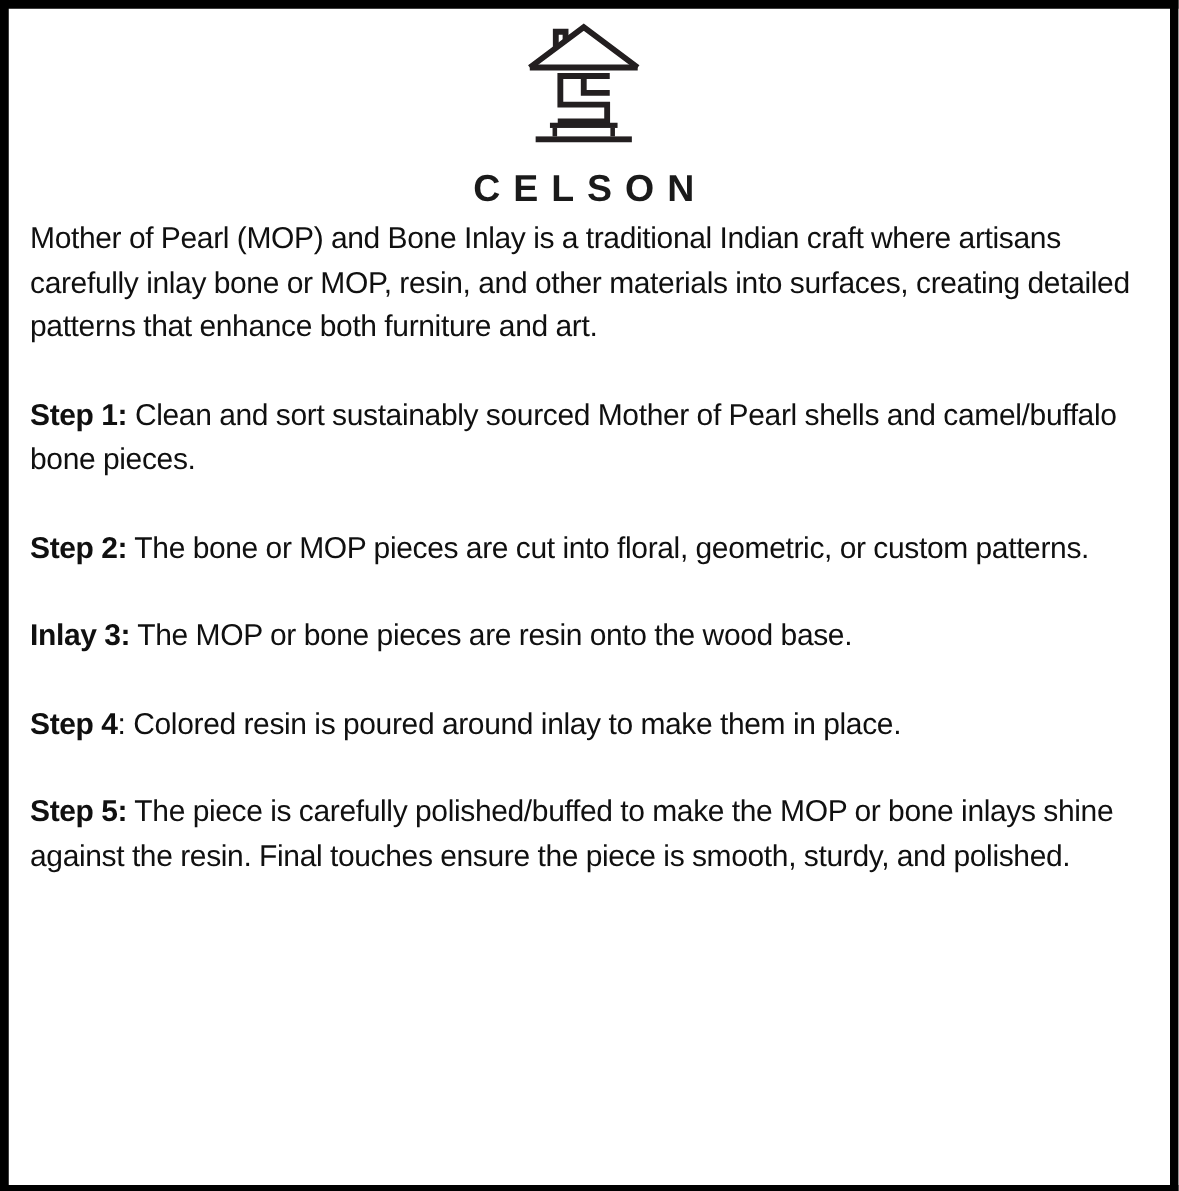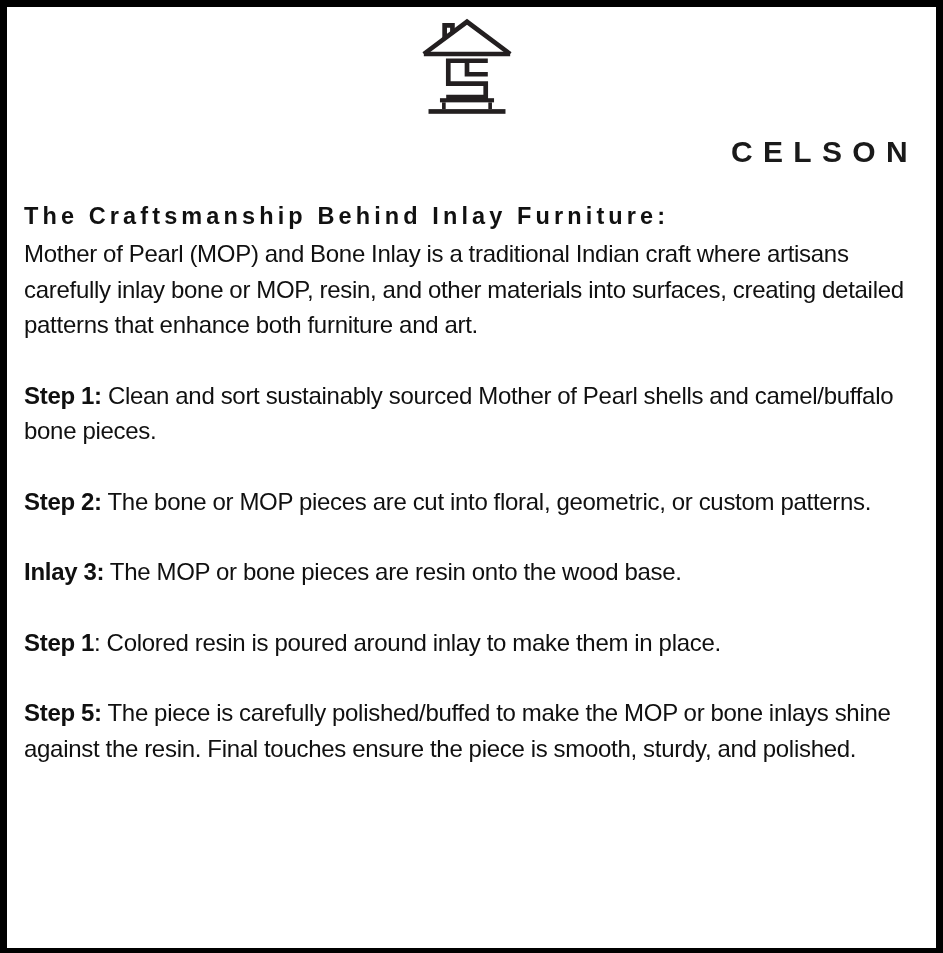--- a/index.html
+++ b/index.html
@@ -39,21 +39,21 @@
     top: 7px;
     left: 7px;
     right: 7px;
     bottom: 5px;
     padding: 6px 18px 0 9px;
     box-sizing: border-box;
   }
 
   
   .brand {
-    text-align: right;
+    text-align: center;
     padding-top: 2px;
   }
 
   .brand-mark {
     display: block;
     margin: 0 auto;
     width: 104px;
     height: 104px;
   }
 
@@ -142,41 +142,40 @@
           <rect x="48" y="160" width="104" height="8"></rect>
           <rect x="52" y="168" width="7" height="13"></rect>
           <rect x="141" y="168" width="7" height="13"></rect>
           <rect x="26" y="181" width="148" height="9"></rect>
         </g>
       </svg>
 
       <div class="brand-name">CELSON</div>
     </div>
 
-    <h1 class="headline">The Craftsmanship Behind Inlay Furniture:</h1>
 
     <div class="body-copy">
 
       <p class="para">Mother of Pearl (MOP) and Bone Inlay is a traditional Indian craft where artisans carefully inlay bone or MOP, resin, and other materials into surfaces, creating detailed patterns that enhance both furniture and art.</p>
 
       <p class="para">
         <span class="step-label">Step 1:</span><span> Clean and sort sustainably sourced Mother of Pearl shells and camel/buffalo bone pieces.</span>
       </p>
 
 
       <p class="para">
         <span class="step-label">Step 2:</span><span> The bone or MOP pieces are cut into floral, geometric, or custom patterns.</span>
       </p>
 
       <p class="para">
         <span class="step-label">Inlay 3:</span><span> The MOP or bone pieces are resin onto the wood base.</span>
       </p>
 
       <p class="para">
-        <span class="step-label">Step 1</span><span class="colon-regular">:</span><span> Colored resin is poured around inlay to make them in place.</span>
+        <span class="step-label">Step 4</span><span class="colon-regular">:</span><span> Colored resin is poured around inlay to make them in place.</span>
       </p>
 
       <p class="para">
         <span class="step-label">Step 5:</span><span> The piece is carefully polished/buffed to make the MOP or bone inlays shine against the resin. Final touches ensure the piece is smooth, sturdy, and polished.</span>
       </p>
 
     </div>
   </div>
 </div>
 

